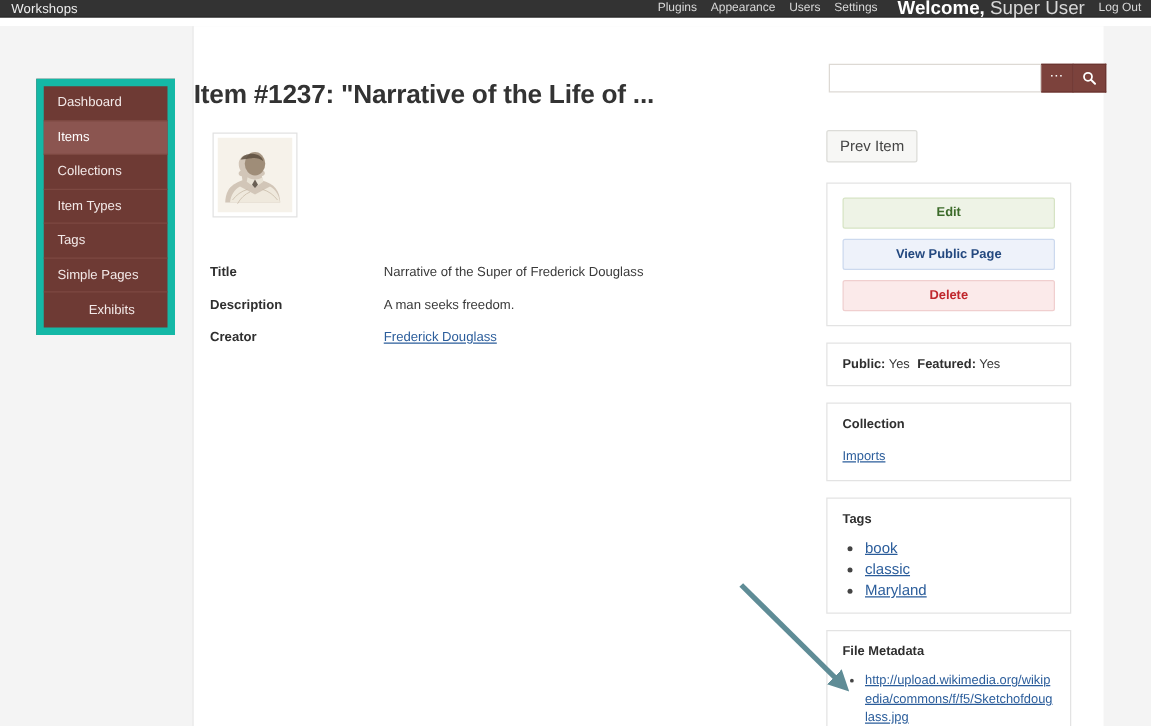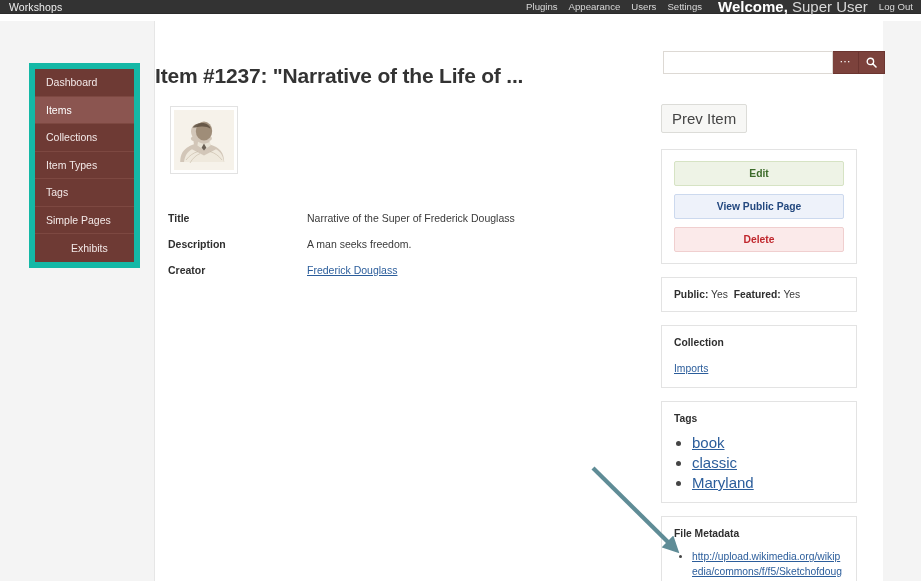--- a/index.html
+++ b/index.html
@@ -169,21 +169,21 @@
   }
 
   
   .rail { position: absolute; left: 661px; top: 104px; width: 196px; }
   .prev-btn {
     display: inline-block;
     padding: 5px 10px;
     background: #f7f7f5;
     border: 1px solid #dcdcd8;
     border-radius: 2px;
-    font-size: 15px;
+    font-size: 12px;
     color: #444;
     cursor: pointer;
     margin-bottom: 16px;
   }
   .panel {
     background: #ffffff;
     border: 1px solid #e3e3e3;
     padding: 11px 12px;
     margin-bottom: 13px;
   }
@@ -215,21 +215,21 @@
 
   .panel a.panel-link {
     font-size: 10.3px;
     color: #2b5d9b;
     text-decoration: underline;
   }
   .tag-list {
     margin: 0; padding-left: 18px;
   }
   .tag-list li {
-    font-size: 15px;
+    font-size: 12px;
     margin-bottom: 3px;
     color: #444;
   }
   .tag-list li:last-child { margin-bottom: 0; }
   .tag-list a { color: #2b5d9b; text-decoration: underline; }
   .file-list { margin: 0; padding-left: 18px; }
   .file-list li { font-size: 10.3px; color: #444; }
   .file-list a {
     color: #2b5d9b;
     text-decoration: underline;

